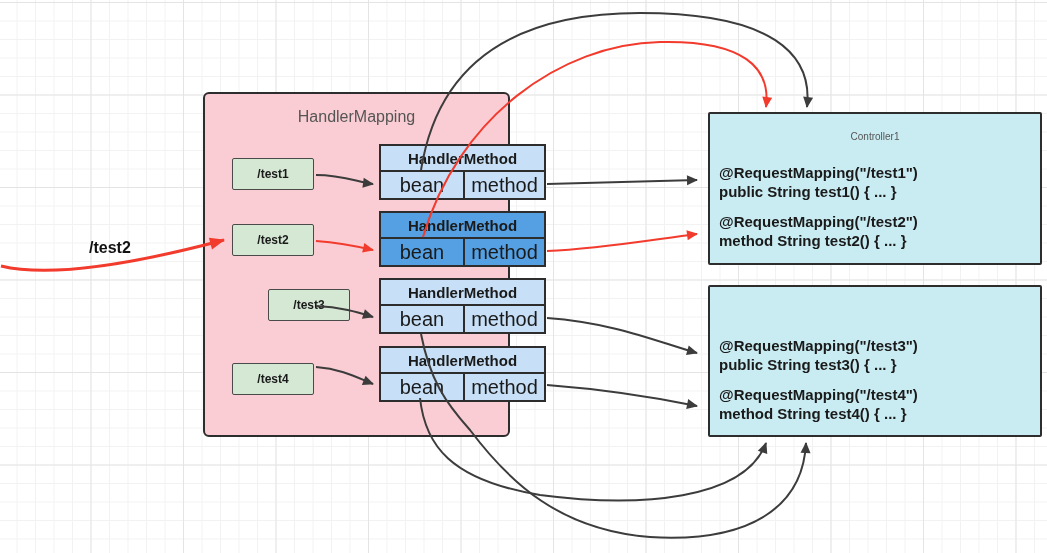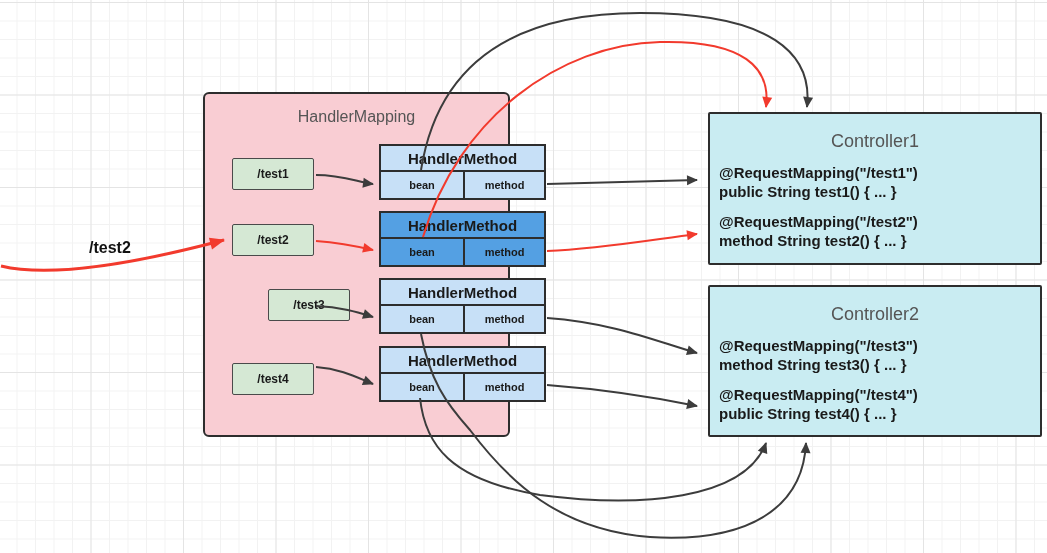--- a/index.html
+++ b/index.html
@@ -54,37 +54,37 @@
   .hm-table.highlight{background:var(--table-highlight);}
   .tbl-1{top:50px;} .tbl-2{top:117px;} .tbl-3{top:184px;} .tbl-4{top:252px;}
   .hm-title{
     height:24px;border-bottom:2px solid var(--border-dark);
     display:flex;align-items:center;justify-content:center;
     font-weight:bold;font-size:15px;color:var(--body-text);
   }
   .hm-row{flex:1;display:flex;}
   .hm-cell{
     display:flex;align-items:center;justify-content:center;
-    font-weight:bold;font-size:11px;color:var(--body-text);
+    font-weight:normal;font-size:20px;color:var(--body-text);
   }
   .hm-cell.bean{width:84px;border-right:2px solid var(--border-dark);box-sizing:border-box;}
   .hm-cell.method{flex:1;}
 
   
   .controller{
     left:708px;width:334px;
     background:var(--controller-fill);
     border:2.5px solid var(--border-dark);
     border-radius:2px;
   }
   .controller-1{top:112px;height:153px;}
   .controller-2{top:285px;height:152px;}
   .controller-title{
     position:absolute;left:0;top:17px;width:100%;
-    text-align:center;font-size:18px;color:var(--title-text);
+    text-align:center;font-size:10px;color:var(--title-text);
   }
   .method-block{position:absolute;left:9px;}
   .mb-a{top:49px;} .mb-b{top:98px;}
   .code-line{
     font-weight:bold;font-size:15px;line-height:19px;color:var(--body-text);
     white-space:pre;
   }
 
   
   .request-label{
@@ -152,28 +152,27 @@
       <div class="code-line">@RequestMapping("/test1")</div>
       <div class="code-line">public String test1() { ... }</div>
     </div>
     <div class="method-block mb-b">
       <div class="code-line">@RequestMapping("/test2")</div>
       <div class="code-line">method String test2() { ... }</div>
     </div>
   </div>
 
   <div class="box controller controller-2">
-    <div class="controller-title">Controller2</div>
     <div class="method-block mb-a">
       <div class="code-line">@RequestMapping("/test3")</div>
-      <div class="code-line">method String test3() { ... }</div>
+      <div class="code-line">public String test3() { ... }</div>
     </div>
     <div class="method-block mb-b">
       <div class="code-line">@RequestMapping("/test4")</div>
-      <div class="code-line">public String test4() { ... }</div>
+      <div class="code-line">method String test4() { ... }</div>
     </div>
   </div>
 
   <div class="request-label">/test2</div>
 
   <svg class="arrows" width="1047" height="553" viewBox="0 0 1047 553">
     <defs>
       <marker id="mBlack" markerUnits="userSpaceOnUse" markerWidth="13" markerHeight="13" refX="11" refY="6.5" orient="auto">
         <path class="head-black" d="M1,1.5 L12,6.5 L1,11.5 Z"></path>
       </marker>

